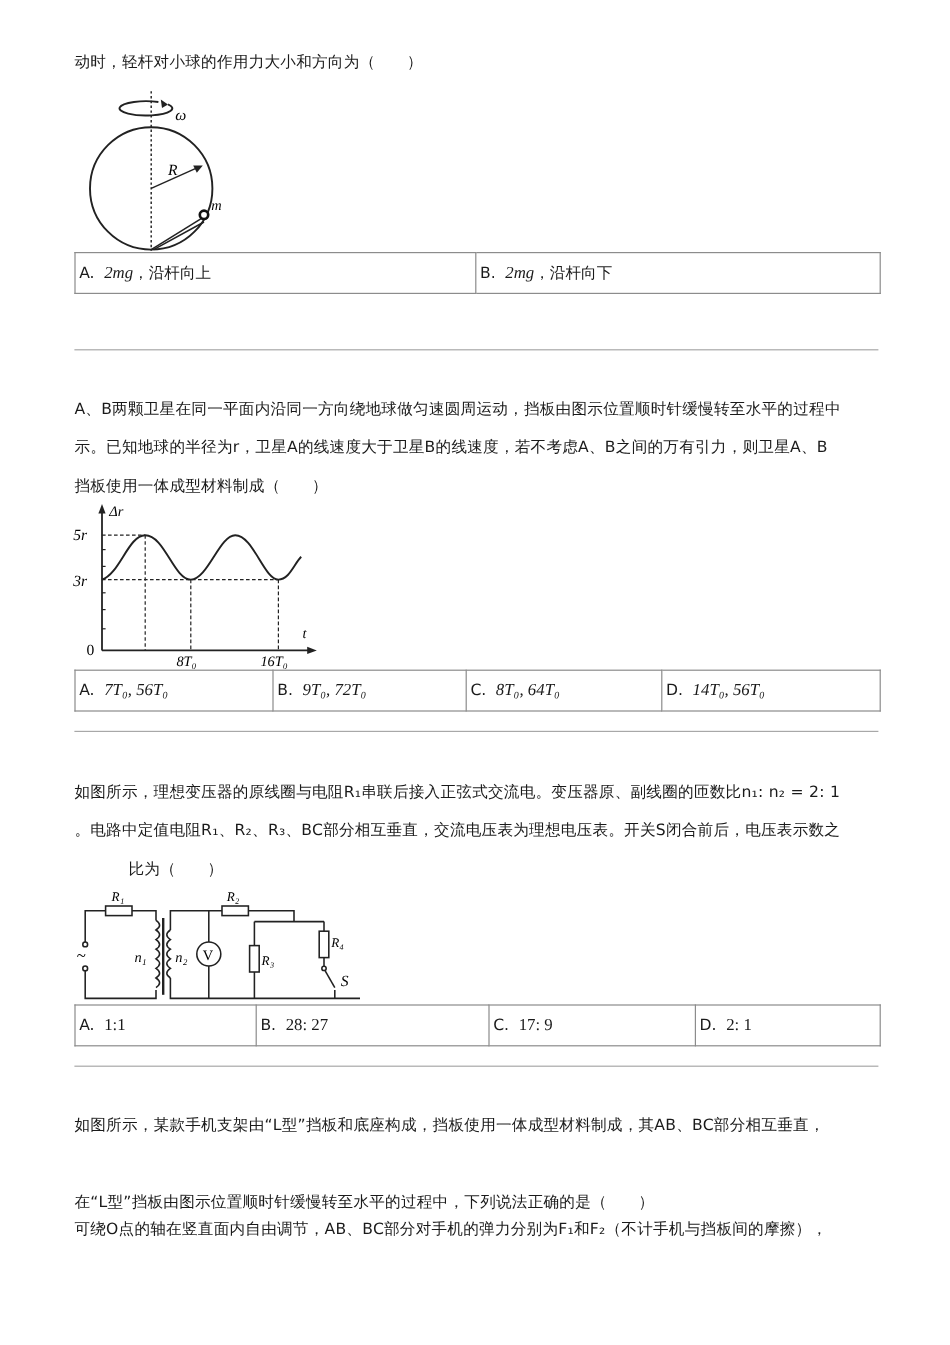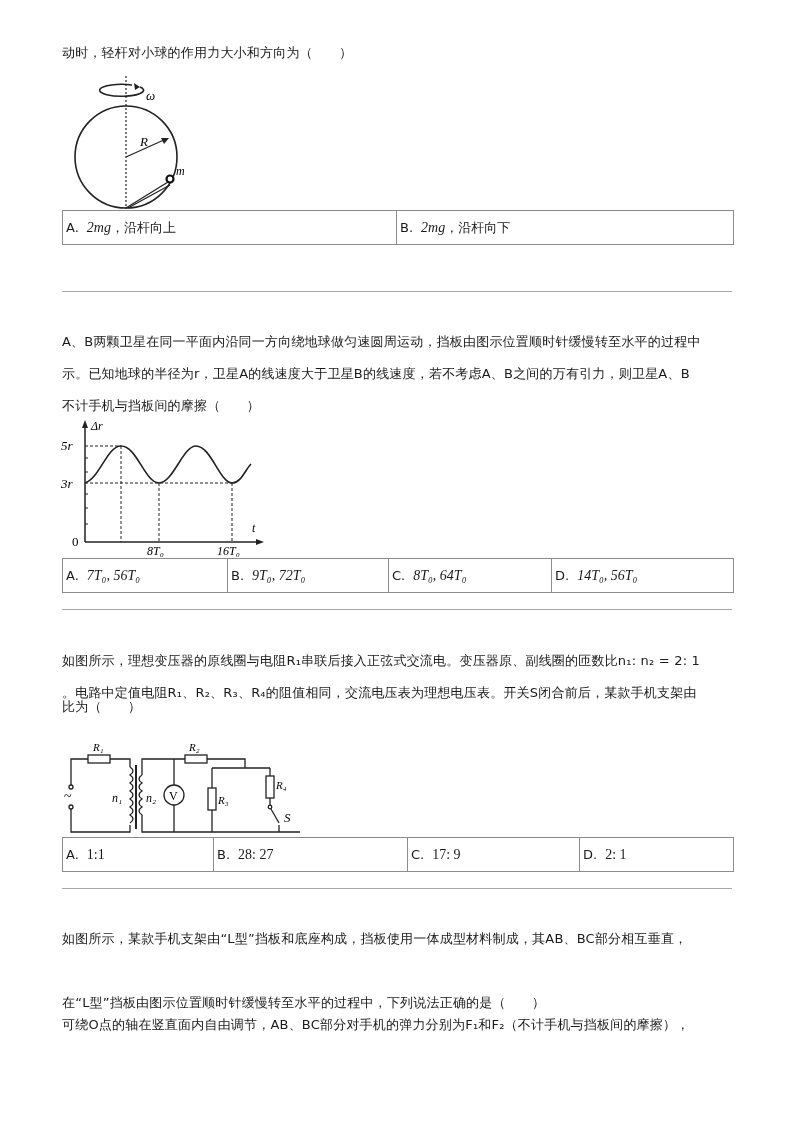--- a/index.html
+++ b/index.html
@@ -50,21 +50,21 @@
       <tr>
     <td><span class="opt-label">A.</span><span class="math">2mg</span><span>，沿杆向上</span></td>
     <td><span class="opt-label">B.</span><span class="math">2mg</span><span>，沿杆向下</span></td>
   </tr>
 </tbody>
   </table>
 <div class="sep" style="top:291px;"></div>
 
 <div class="line" style="top:334px;">A、B两颗卫星在同一平面内沿同一方向绕地球做匀速圆周运动，挡板由图示位置顺时针缓慢转至水平的过程中</div>
 <div class="line" style="top:366px;">示。已知地球的半径为r，卫星A的线速度大于卫星B的线速度，若不考虑A、B之间的万有引力，则卫星A、B</div>
-<div class="line" style="top:398px;">不计手机与挡板间的摩擦（　　）</div>
+<div class="line" style="top:398px;">挡板使用一体成型材料制成（　　）</div>
 
 <svg width="220" height="140" style="left:55px; top:418px;">
 
   <line x1="30" y1="124" x2="30" y2="6" stroke="#222" stroke-width="1.5"></line>
   <polygon points="30,2 27,10 33,10" fill="#222"></polygon>
   <line x1="30" y1="124" x2="205" y2="124" stroke="#222" stroke-width="1.5"></line>
   <polygon points="209,124 201,121 201,127" fill="#222"></polygon>
 
   <g stroke="#222" stroke-width="1">
     <line x1="30" y1="40" x2="33" y2="40"></line>
@@ -105,22 +105,22 @@
     <td><span class="opt-label">A.</span><span class="math">7T₀, 56T₀</span></td>
     <td><span class="opt-label">B.</span><span class="math">9T₀, 72T₀</span></td>
     <td><span class="opt-label">C.</span><span class="math">8T₀, 64T₀</span></td>
     <td><span class="opt-label">D.</span><span class="math">14T₀, 56T₀</span></td>
   </tr>
 </tbody>
   </table>
 <div class="sep" style="top:609px;"></div>
 
 <div class="line" style="top:653px;">如图所示，理想变压器的原线圈与电阻R₁串联后接入正弦式交流电。变压器原、副线圈的匝数比n₁: n₂ = 2: 1</div>
-<div class="line" style="top:685px;">。电路中定值电阻R₁、R₂、R₃、R₄的阻值相同，交流电压表为理想电压表。开关S闭合前后，某款手机支架由</div>
-<div class="line" style="top:699px;">比为（　　）</div>
+<div class="line" style="top:685px;">。电路中定值电阻R₁、R₂、R₃、BC部分相互垂直，交流电压表为理想电压表。开关S闭合前后，电压表示数之</div>
+<div class="line" style="top:717px;margin-left:45px;">比为（　　）</div>
 
 <svg width="260" height="100" style="left:55px; top:737px;">
   <g stroke="#222" stroke-width="1.3" fill="none">
 
     <polyline points="16,48 16,22 33,22"></polyline>
     <rect x="33" y="18" width="22" height="8" fill="#fff"></rect>
     <polyline points="55,22 75,22 75,30"></polyline>
     <polyline points="16,72 16,95 75,95 75,88"></polyline>
     <circle cx="16" cy="50" r="2" fill="#fff"></circle>
     <circle cx="16" cy="70" r="2" fill="#fff"></circle>

